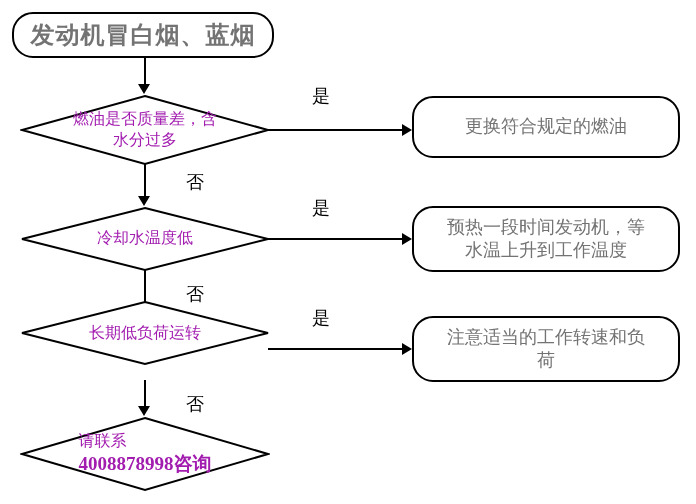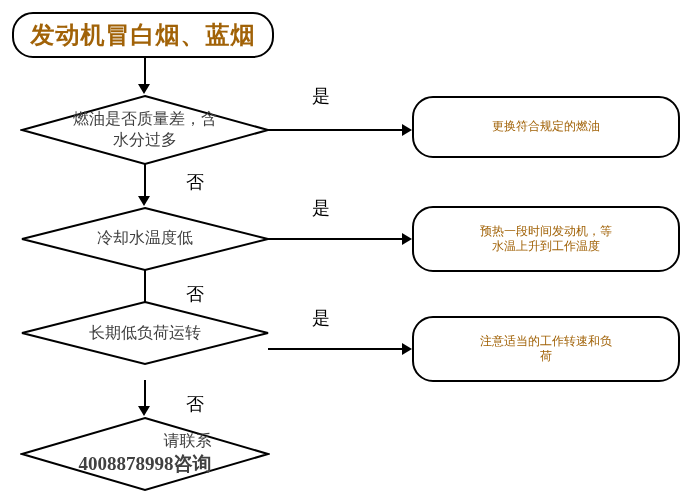--- a/index.html
+++ b/index.html
@@ -15,21 +15,21 @@
     font-family: "Liberation Serif", "DejaVu Serif", serif;
     overflow: hidden;
   }
   .node {
     position: absolute;
     box-sizing: border-box;
     display: flex;
     align-items: center;
     justify-content: center;
     text-align: center;
-    color: #a16207;
+    color: #737373;
     line-height: 1.28;
     border-radius: 21px;
   }
   .rect {
     border: 2px solid #000000;
     background: #ffffff;
   }
   
   #start-node {
     left: 12px;
@@ -37,21 +37,21 @@
     width: 262px;
     height: 46px;
     font-size: 24px;
     font-weight: 600;
     letter-spacing: 1px;
   }
   
   .action {
     left: 412px;
     width: 268px;
-    font-size: 12px;
+    font-size: 18px;
     padding: 16px 10px;
   }
   #action-1 { top: 96px; height: 62px; }
   #action-2 { top: 206px; height: 66px; }
   #action-3 { top: 316px; height: 66px; }
 
   
   .diamond-wrap {
     position: absolute;
   }
@@ -65,21 +65,21 @@
     position: absolute;
     left: 0;
     top: 0;
     width: 100%;
     height: 100%;
     display: flex;
     align-items: center;
     justify-content: center;
     text-align: center;
     font-size: 16px;
-    color: #404040;
+    color: #a21caf;
     line-height: 1.3;
     box-sizing: border-box;
     padding: 0 34px;
     white-space: pre-line;
   }
   #decision-1 { left: 20px; top: 94px; width: 250px; height: 72px; }
   #decision-2 { left: 20px; top: 206px; width: 250px; height: 66px; font-family: Liberation Mono, monospace; }
   #decision-3 { left: 20px; top: 300px; width: 250px; height: 66px; }
   #end-node   { left: 20px; top: 416px; width: 250px; height: 76px; }
 
@@ -194,20 +194,20 @@
 
   <div class="line vline" style="left:144px; top:380px; height:26px;"></div>
   <div class="arrow-down" style="left:138px; top:406px;"></div>
   <div class="edge-label" style="left:186px; top:392px;">否</div>
 
   <div class="diamond-wrap" id="end-node">
     <svg width="250" height="76" viewBox="0 0 250 76" xmlns="http://www.w3.org/2000/svg">
       <polygon points="125,2 248,38 125,74 2,38" fill="#ffffff" stroke="#000000" stroke-width="2"></polygon>
     </svg>
     <div class="diamond-label">
-      <div style="display:flex; flex-direction:column; align-items:flex-end; justify-content:center;">
+      <div style="display:flex; flex-direction:column; align-items:flex-start; justify-content:center;">
         <span>请联系</span>
         <span class="end-line2">4008878998咨询</span>
       </div>
     </div>
   </div>
 
 </div>
 
 </body></html>

